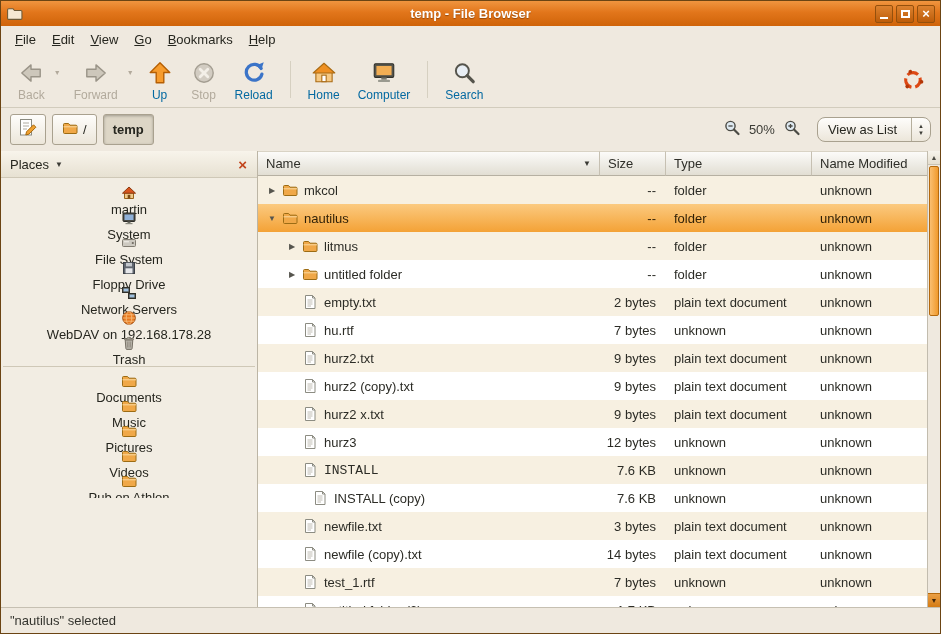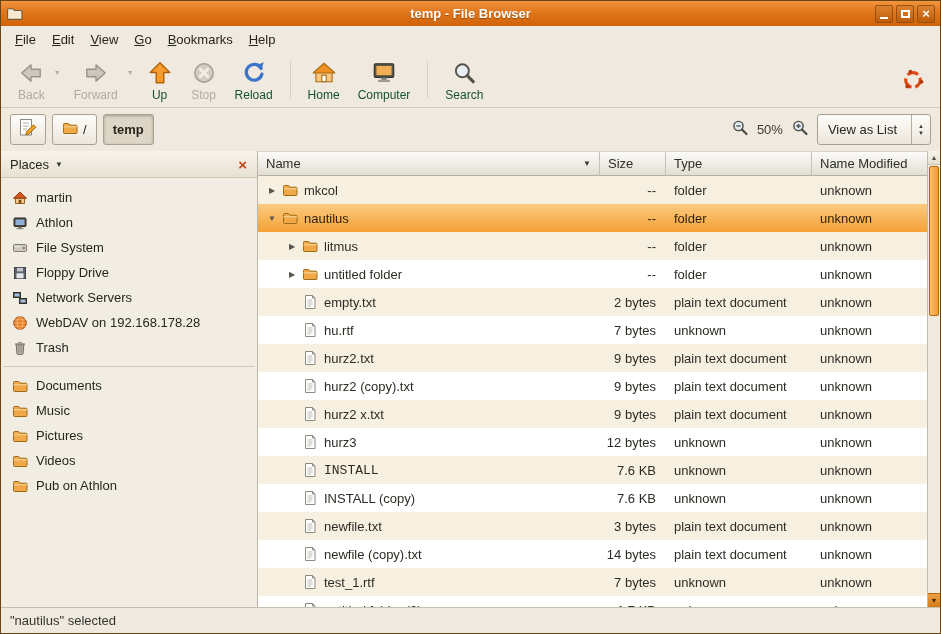--- a/index.html
+++ b/index.html
@@ -46,44 +46,44 @@
   
   .toolbar {
     flex: 0 0 56px; display: flex; align-items: stretch;
     padding: 3px 8px; border-bottom: 1px solid #d2ccbd;
   }
   .tb-btn {
     display: flex; flex-direction: column; align-items: center; justify-content: center;
     padding: 2px 9px 1px; border-radius: 3px;
   }
   .tb-btn .icon { height: 28px; display: flex; align-items: center; }
-  .tb-lbl { font-size: 12px; color: #14532d; margin-top: 1px; white-space: nowrap; }
+  .tb-lbl { font-size: 12px; color: #0369a1; margin-top: 1px; white-space: nowrap; }
   .tb-btn.disabled .tb-lbl { color: #b2aa9c; }
   .tb-chev { display: flex; align-items: center; padding: 0 4px 14px 0; color: #b2aa9c; font-size: 7px; }
   .tb-sep { width: 1px; background: #d6d0c1; margin: 6px 8px; }
   .throbber { margin-left: auto; display: flex; align-items: center; padding-right: 8px; }
 
   
   .locbar { flex: 0 0 43px; display: flex; align-items: center; gap: 6px; padding: 0 9px; }
   .loc-btn {
     height: 31px; border: 1px solid #a9a18f; border-radius: 3px;
     background: linear-gradient(#fefdfb, #ece6da);
     display: flex; align-items: center; gap: 5px; padding: 0 9px;
   }
   .loc-btn.icon-only { width: 36px; justify-content: center; padding: 0; }
   .loc-btn.active {
     background: #ddd6c6; box-shadow: inset 0 1px 3px rgba(0,0,0,.28); font-weight: 700;
   }
   .zoomgrp { margin-left: auto; display: flex; align-items: center; gap: 8px; }
   .zoom-btn { display: flex; align-items: center; }
   .zoom-level { color: #3c3c36; }
   .view-combo {
-    height: 31px; border: 1px solid #a9a18f; border-radius: 3px;
+    height: 25px; border: 1px solid #a9a18f; border-radius: 8px;
     background: linear-gradient(#fefdfb, #ece6da);
-    display: flex; align-items: center; 
+    display: flex; align-items: center; margin-left: 8px;
   }
   .view-combo .vlabel { padding: 0 14px 0 10px; white-space: nowrap; }
   .combo-step {
     border-left: 1px solid #b5ae9c; height: 100%;
     display: flex; flex-direction: column; align-items: center; justify-content: center;
     padding: 0 6px; font-size: 6px; line-height: 7px; color: #3c3c36;
   }
 
   
   .main { flex: 1; display: flex; min-height: 0; }
@@ -93,21 +93,21 @@
     display: flex; flex-direction: column; background: #f2ede3; min-height: 0;
   }
   .sb-header {
     flex: 0 0 27px; display: flex; align-items: center; padding: 0 6px 0 9px;
     background: linear-gradient(#f8f4eb, #e7e1d2); border-bottom: 1px solid #cfc8b7;
   }
   .sb-title { display: flex; align-items: center; gap: 6px; }
   .sb-caret { font-size: 8px; color: #3c3c36; }
   .sb-close { margin-left: auto; color: #c2451c; font-weight: 700; font-size: 15px; line-height: 1; padding: 1px 4px; }
   .sb-items { padding-top: 7px; overflow: hidden; }
-  .sb-item { height: 25px; display: flex; align-items: center; gap: 7px; padding: 0 10px; white-space: nowrap; }
+  .sb-item { height: 25px; display: flex; align-items: center; gap: 1px; padding: 0 26px; white-space: nowrap; flex-direction: column; }
   .sb-item .si { width: 18px; display: flex; justify-content: center; }
   .sb-sep { height: 1px; background: #cfc8b7; margin: 6px 2px; }
 
   .listpane { flex: 1; display: flex; min-width: 0; background: #fff; }
   .listmain { flex: 1; display: flex; flex-direction: column; min-width: 0; overflow: hidden; }
 
   .list-header { display: flex; flex: 0 0 25px; height: 25px; }
   .col-h {
     background: linear-gradient(#fcfbf9, #edebe4 55%, #e2ded3);
     border-right: 1px solid #c6c0b2; border-bottom: 1px solid #b6b0a2; border-top: 1px solid #d9d3c5;
@@ -355,21 +355,21 @@
           </div>
           <div class="sb-item">
             <span class="si">
               <svg width="16" height="16" viewBox="0 0 16 16">
                 <rect x="2" y="3" width="12" height="8.5" rx="1" fill="#4a4a44" stroke="#2a2a26"></rect>
                 <rect x="3.5" y="4.5" width="9" height="5.5" fill="#8fb0d8"></rect>
                 <rect x="6.5" y="11.5" width="3" height="1.5" fill="#6a6a62"></rect>
                 <rect x="4.5" y="13" width="7" height="1.2" fill="#8a8a80"></rect>
               </svg>
             </span>
-            <span class="sb-lbl">Athlon</span>
+            <span class="sb-lbl">System</span>
           </div>
           <div class="sb-item">
             <span class="si">
               <svg width="16" height="16" viewBox="0 0 16 16">
                 <rect x="1.5" y="4.5" width="13" height="7" rx="1" fill="#cdc9c0" stroke="#817c71"></rect>
                 <circle cx="11.8" cy="8" r="1.1" fill="#6e695f"></circle>
                 <rect x="3" y="6" width="5" height="1.4" fill="#e9e6df"></rect>
               </svg>
             </span>
             <span class="sb-lbl">File System</span>
@@ -649,21 +649,21 @@
                     <path d="M5.5 6h5M5.5 8h5M5.5 10h5M5.5 12h3.5" stroke="#b8b4aa" stroke-width="0.9"></path>
                   </svg>
                 </span>
                 <span class="fname">INSTALL</span>
               </div>
               <div class="cell-size">7.6 KB</div>
               <div class="cell-type">unknown</div>
               <div class="cell-date">unknown</div>
             </div>
             <div class="row">
-              <div class="cell-name" style="padding-left: 26px;">
+              <div class="cell-name" style="padding-left: 36px;">
                 <span class="expander"></span>
                 <span class="ficon">
                   <svg width="16" height="16" viewBox="0 0 16 16">
                     <path d="M3.5 1.5h7L13 4v10.5H3.5z" fill="#fff" stroke="#8c8c82"></path>
                     <path d="M10.5 1.5V4H13" fill="none" stroke="#8c8c82"></path>
                     <path d="M5.5 6h5M5.5 8h5M5.5 10h5M5.5 12h3.5" stroke="#b8b4aa" stroke-width="0.9"></path>
                   </svg>
                 </span>
                 <span class="fname">INSTALL (copy)</span>
               </div>

